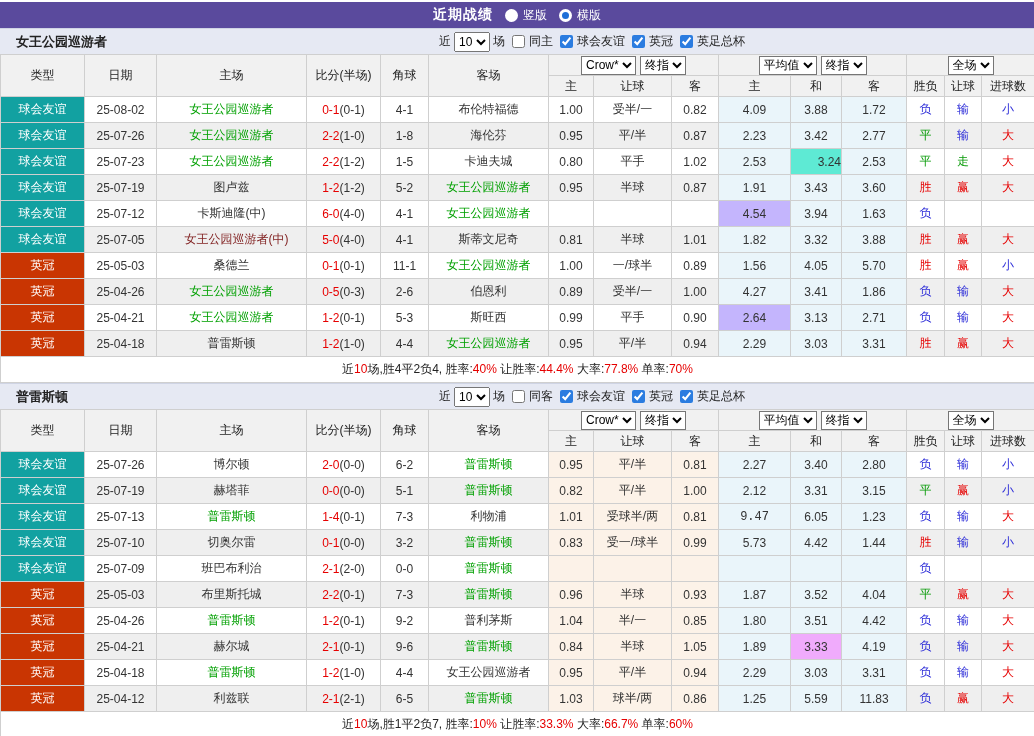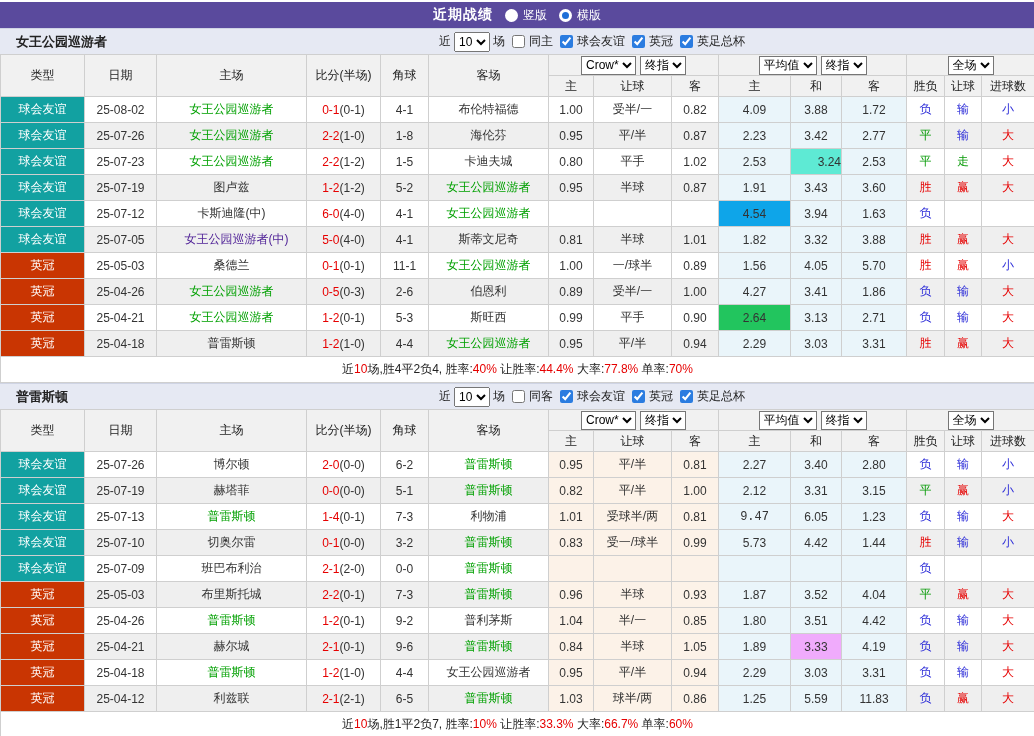--- a/index.html
+++ b/index.html
@@ -180,31 +180,31 @@
         <tr>
           <td style="background: rgb(18, 161, 161); color: rgb(255, 255, 255);">球会友谊</td>
           <td>25-07-12</td>
           <td>卡斯迪隆(中)</td>
           <td><span class="score-main">6-0</span><span>(4-0)</span></td>
           <td>4-1</td>
           <td style="color: rgb(0, 160, 0);">女王公园巡游者</td>
           <td></td>
           <td></td>
           <td></td>
-          <td style="background: #0ea5e9;">4.54</td>
+          <td style="background: #c4b5fd;">4.54</td>
           <td style="background: rgb(234, 245, 250);">3.94</td>
           <td style="background: rgb(234, 245, 250);">1.63</td>
           <td style="color: rgb(44, 44, 216);">负</td>
           <td style="color: rgb(51, 51, 51);"></td>
           <td style="color: rgb(51, 51, 51);"></td>
         </tr>
         <tr>
           <td style="background: rgb(18, 161, 161); color: rgb(255, 255, 255);">球会友谊</td>
           <td>25-07-05</td>
-          <td style="color: #4c1d95; padding-left: 10px;">女王公园巡游者(中)</td>
+          <td style="color: #7f1d1d; padding-left: 10px;">女王公园巡游者(中)</td>
           <td><span class="score-main">5-0</span><span>(4-0)</span></td>
           <td>4-1</td>
           <td>斯蒂文尼奇</td>
           <td>0.81</td>
           <td>半球</td>
           <td>1.01</td>
           <td style="background: rgb(234, 245, 250);">1.82</td>
           <td style="background: rgb(234, 245, 250);">3.32</td>
           <td style="background: rgb(234, 245, 250);">3.88</td>
           <td style="color: rgb(230, 0, 0);">胜</td>
@@ -248,21 +248,21 @@
         <tr>
           <td style="background: rgb(201, 53, 2); color: rgb(255, 255, 255);">英冠</td>
           <td>25-04-21</td>
           <td style="color: rgb(0, 160, 0);">女王公园巡游者</td>
           <td><span class="score-main">1-2</span><span>(0-1)</span></td>
           <td>5-3</td>
           <td>斯旺西</td>
           <td>0.99</td>
           <td>平手</td>
           <td>0.90</td>
-          <td style="background: #22c55e;">2.64</td>
+          <td style="background: #c4b5fd;">2.64</td>
           <td style="background: rgb(234, 245, 250);">3.13</td>
           <td style="background: rgb(234, 245, 250);">2.71</td>
           <td style="color: rgb(44, 44, 216);">负</td>
           <td style="color: rgb(44, 44, 216);">输</td>
           <td style="color: rgb(230, 0, 0);">大</td>
         </tr>
         <tr>
           <td style="background: rgb(201, 53, 2); color: rgb(255, 255, 255);">英冠</td>
           <td>25-04-18</td>
           <td>普雷斯顿</td>

